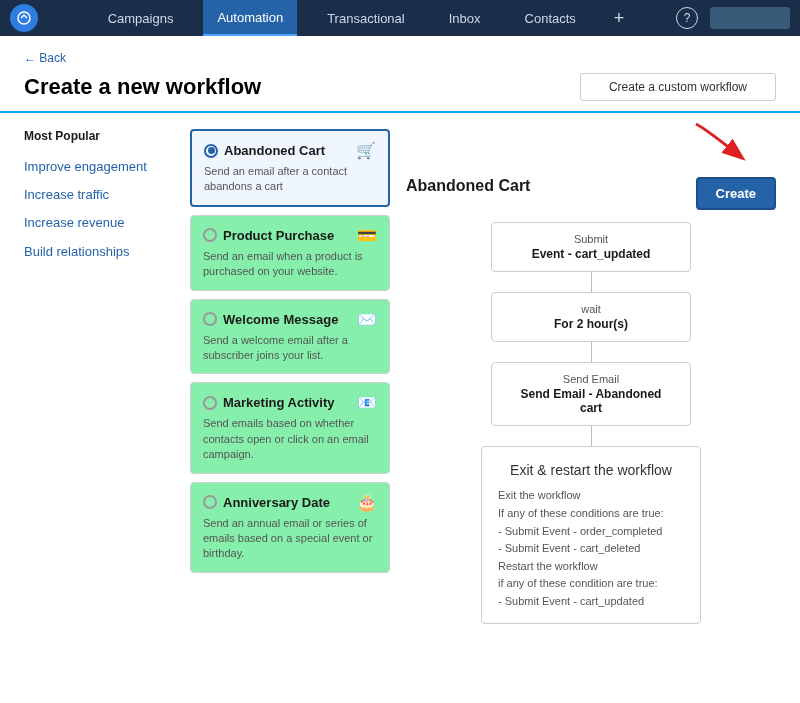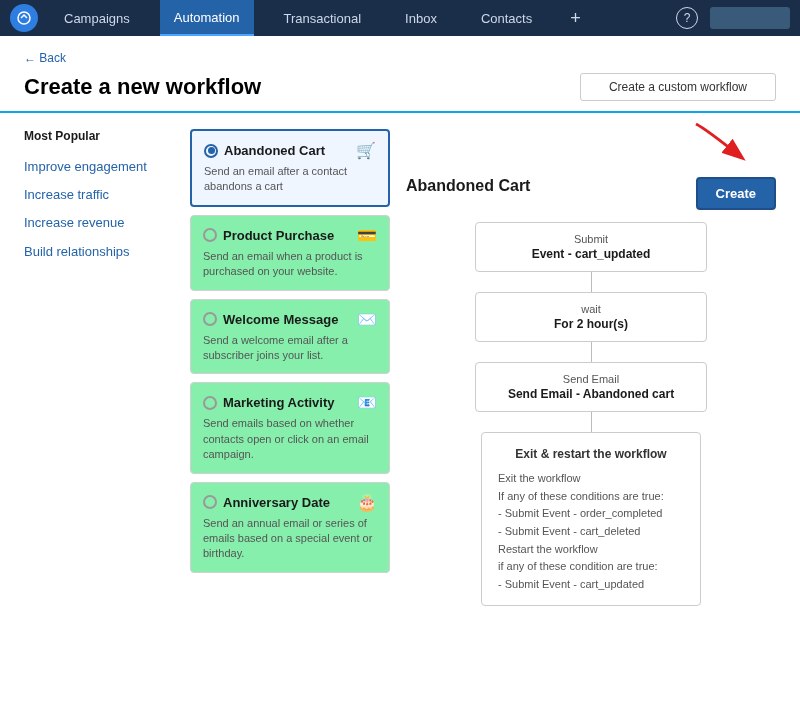--- a/index.html
+++ b/index.html
@@ -17,21 +17,21 @@
     .topnav-logo {
       width: 28px; height: 28px;
       background: #2e7de0;
       border-radius: 50%;
       display: flex; align-items: center; justify-content: center;
       margin-right: 12px;
       font-weight: bold; font-size: 12px; color: #fff;
       flex-shrink: 0;
     }
     .topnav-items {
-      display: flex; gap: 16px; align-items: center; flex: 1;
+      display: flex; gap: 16px; align-items: center; flex: 1; justify-content: center;
     }
     .topnav-item {
       padding: 0 14px; height: 36px; display: flex; align-items: center;
       cursor: pointer; font-size: 13px; color: #cdd8e8;
     }
     .topnav-item.active {
       background: #2563a8;
       color: #fff;
       border-bottom: 2px solid #4ea3ff;
     }
@@ -160,21 +160,21 @@
       display: flex;
       flex-direction: column;
       align-items: center;
       gap: 0;
     }
     .flow-box {
       border: 1px solid #ccc;
       border-radius: 4px;
       padding: 10px 16px;
       background: #fff;
-      width: 232px;
+      width: 200px;
       text-align: center;
       font-size: 12px;
       color: #333;
     }
     .flow-box-title {
       font-weight: 400; color: #555; font-size: 11px; margin-bottom: 2px;
     }
     .flow-box-main {
       font-weight: 700; font-size: 12px; color: #1a1a1a;
     }
@@ -186,21 +186,21 @@
       border-radius: 4px;
       padding: 12px 16px;
       background: #fff;
       width: 220px;
       font-size: 11px;
       color: #333;
       text-align: center;
       line-height: 1.6;
     }
     .flow-box-large .main-title {
-      font-weight: 700; font-size: 12px; margin-bottom: 6px;
+      font-weight: 400; font-size: 14px; margin-bottom: 6px;
     }
     .flow-box-large .sub-text {
       font-size: 11px; color: #555; text-align: left;
     }
 
     
     .preview-top {
       display: flex;
       justify-content: space-between;
       align-items: flex-start;

